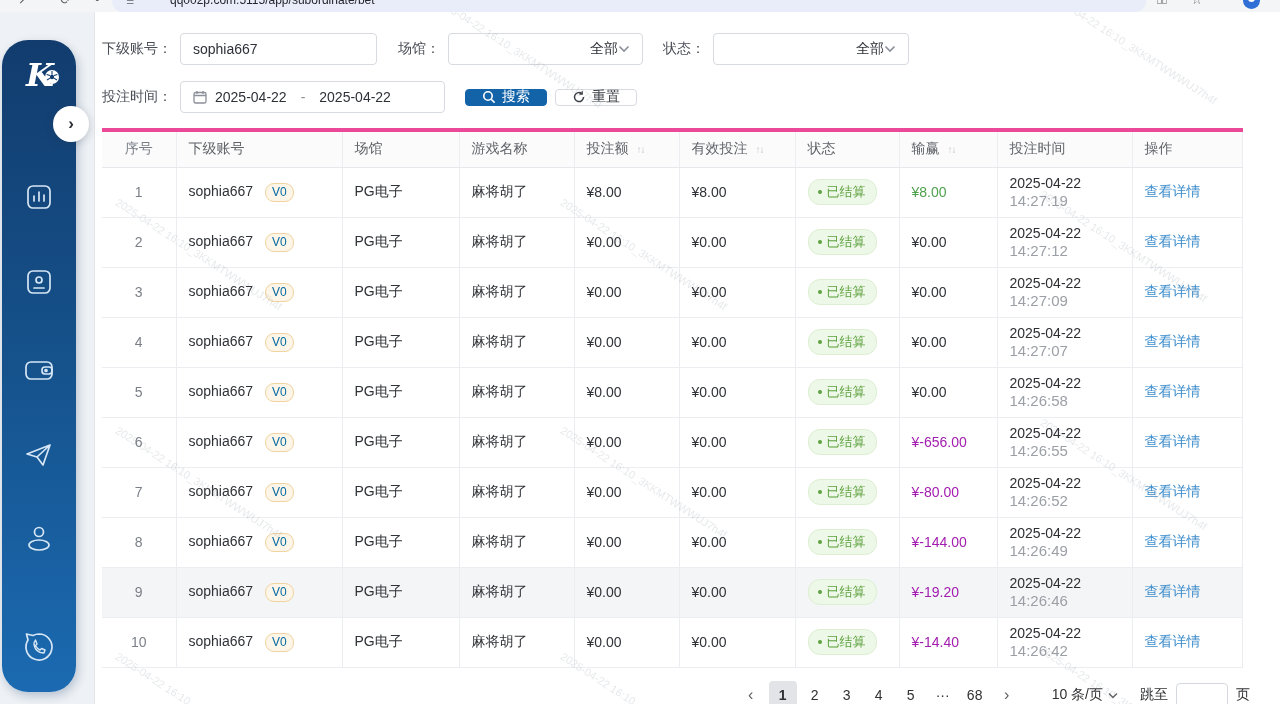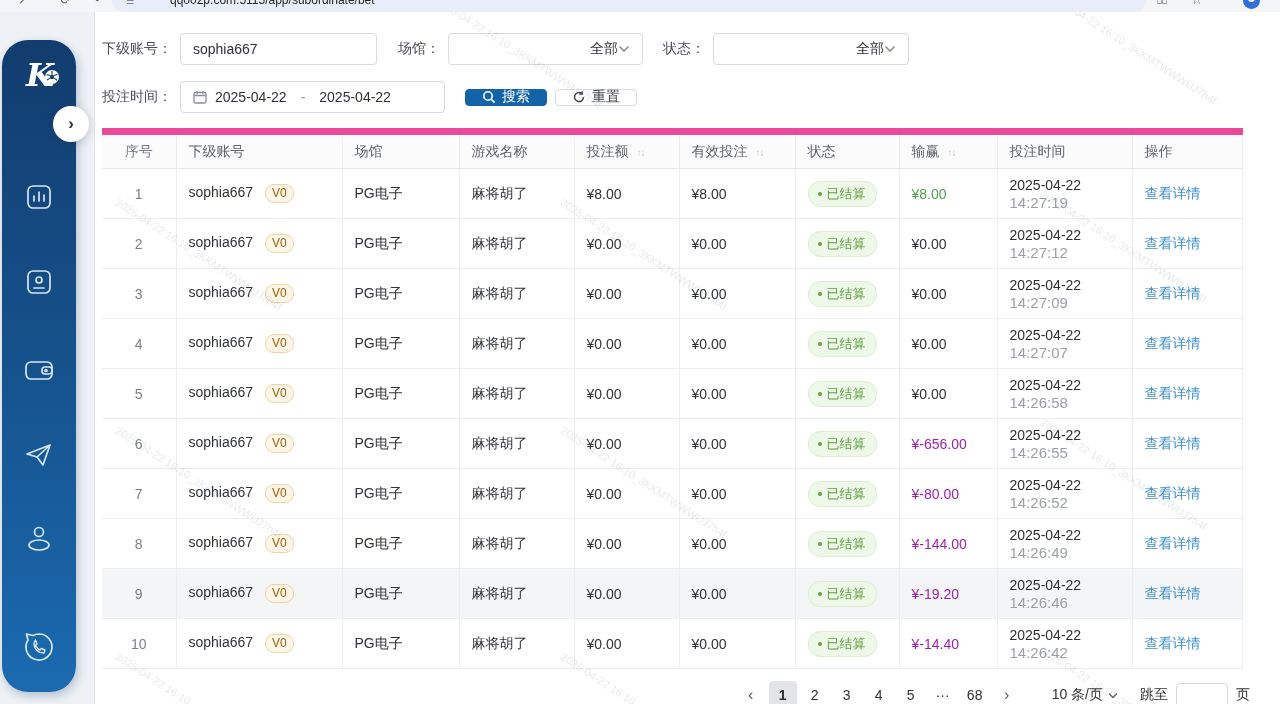--- a/index.html
+++ b/index.html
@@ -60,28 +60,28 @@
     padding:0 16px; font-size:14px; cursor:pointer; }
   .btn-search { margin-left:20px; background:#1263a8; color:#fff; border:1px solid #1263a8; }
   .btn-reset { margin-left:8px; background:#fff; color:#3a3f46; border:1px solid #d7dade; }
 
   
   .tbl-wrap { position:absolute; left:22px; top:116px; width:1141px; }
   table { border-collapse:collapse; table-layout:fixed; width:1140px; font-size:14px; }
   th,td { border-right:1px solid #ebedf0; padding:0 12px; overflow:hidden; white-space:nowrap; }
   th:last-child, td:last-child { border-right:1px solid #ebedf0; }
   thead th { height:37px; background:#fbfbfc; color:#5f6368; font-weight:normal; text-align:left;
-    border-top:7px solid #ec4899; border-bottom:1px solid #e6e8eb; }
+    border-top:4px solid #ec4899; border-bottom:1px solid #e6e8eb; }
   tbody td { height:50px; color:#2f3237; border-bottom:1px solid #ebedf0; background:#fff; }
   tr[data-state="hover"] td { background:#f4f5f7; }
   .col-idx { text-align:center; color:#7a7f87; }
   th.col-idx { text-align:center; }
   .sort { color:#c0c4cc; font-size:10px; letter-spacing:-1px; margin-left:8px; }
   .tag-v0 { display:inline-block; margin-left:8px; padding:1px 6px 2px; font-size:12px;
-    color:#a16207; background:#fdf5e8; border:1px solid #f0d49f; border-radius:9px; }
+    color:#0369a1; background:#fdf5e8; border:1px solid #f0d49f; border-radius:9px; }
   .pill { display:inline-flex; align-items:center; gap:5px; font-size:13px; color:#5ea13f;
     background:#eef8e8; border:1px solid #dcefd0; border-radius:12px; padding:3px 10px 3px 9px; }
   .pill i { width:4px; height:4px; border-radius:50%; background:#5ea13f; }
   .win[data-tone="positive"] { color:#4ea24e; }
   .win[data-tone="negative"] { color:#a21caf; }
   .d1 { color:#2e2f33; } .d2 { font-size:15px; color:#9b9fa6; margin-top:1px; }
   .link { color:#3d8dcc; cursor:pointer; text-decoration:none; }
 
   
   .pager { position:absolute; right:14px; top:668px; height:30px; display:flex;

